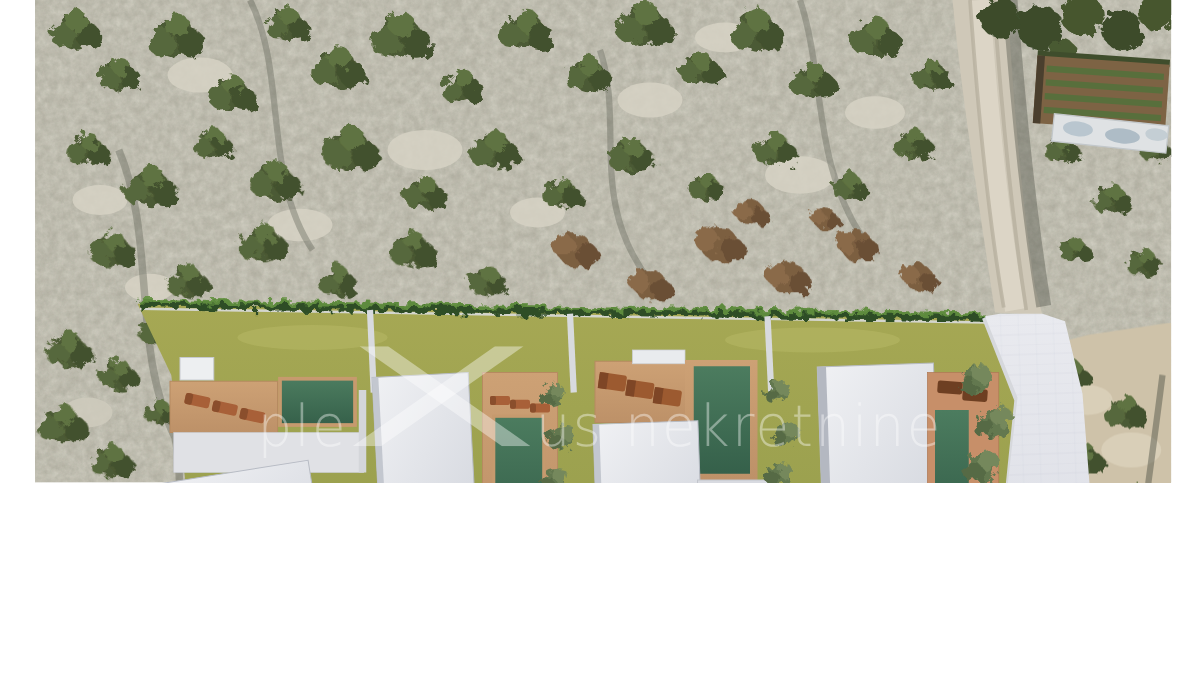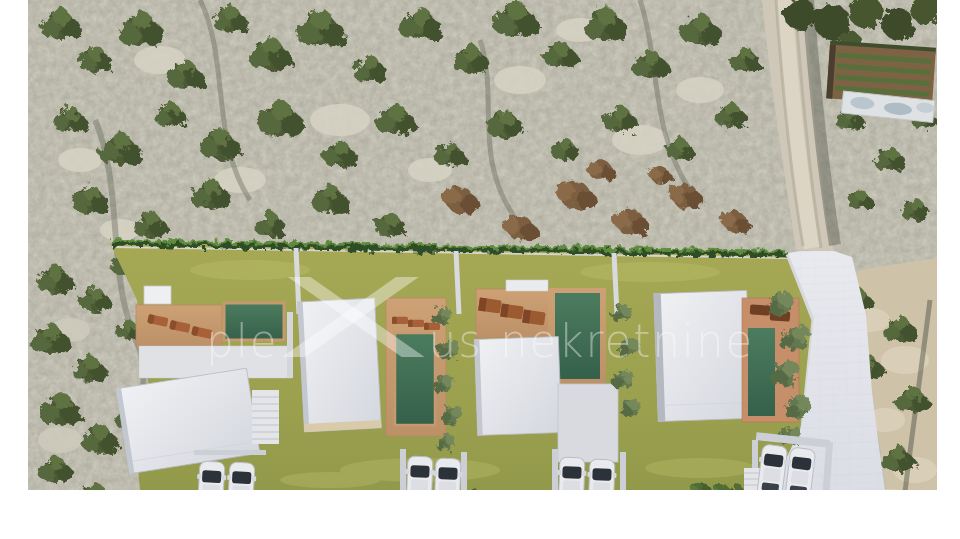--- a/index.html
+++ b/index.html
@@ -1,17 +1,17 @@
 <!DOCTYPE html>
 <html><head>
 <meta charset="utf-8">
 <style>
   * { margin:0; padding:0; box-sizing:border-box; }
   html,body { background:#ffffff; }
-  .stage { position:relative; width:960px; height:490px; background:#ffffff; overflow:hidden;
+  .stage { position:relative; width:960px; height:386px; background:#ffffff; overflow:hidden;
            font-family:"DejaVu Sans", sans-serif; }
   .stage svg.scene { position:absolute; left:0; top:0; }
   .watermark { position:absolute; left:206px; top:277px; display:flex; align-items:baseline;
                color:rgba(255,255,255,0.40); font-family:"DejaVu Sans", sans-serif;
                font-weight:300; font-size:46px; line-height:1; letter-spacing:2px;
                transform:scaleX(.95); transform-origin:left bottom; pointer-events:none;
                white-space:nowrap; z-index:5; }
   .xlogo { width:150px; height:80px; margin:0 4px -2px 4px; fill:rgba(255,255,255,0.40); }
   .wm-tail { margin-left:18px; }
 </style>

